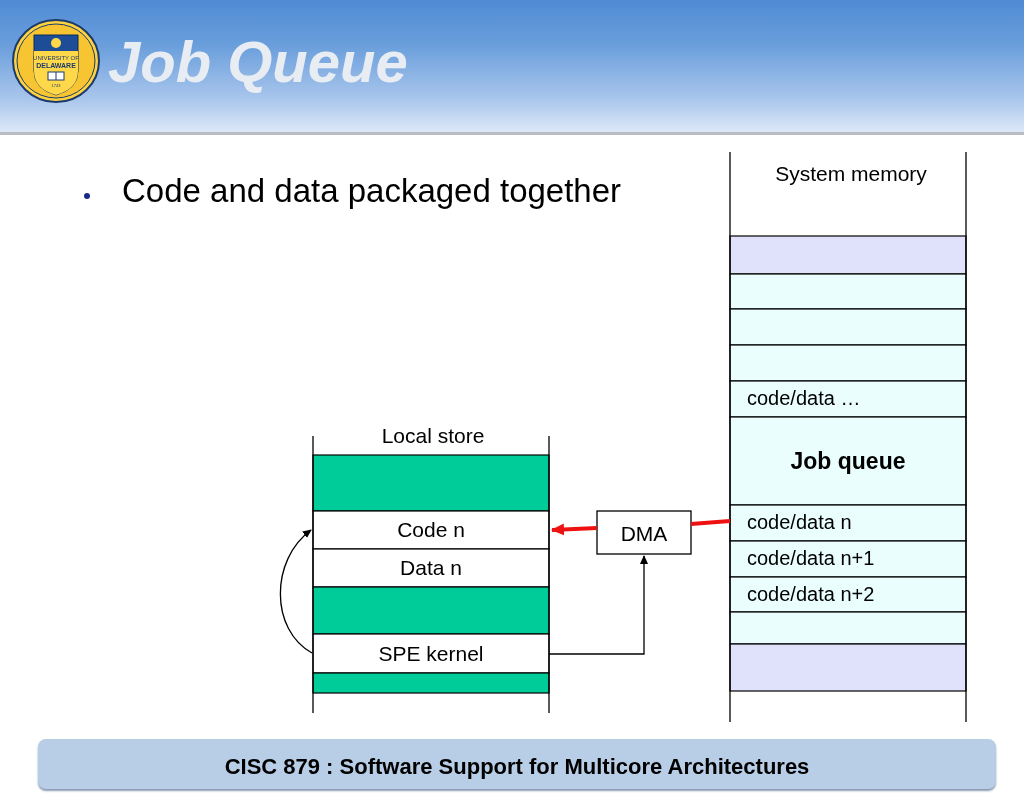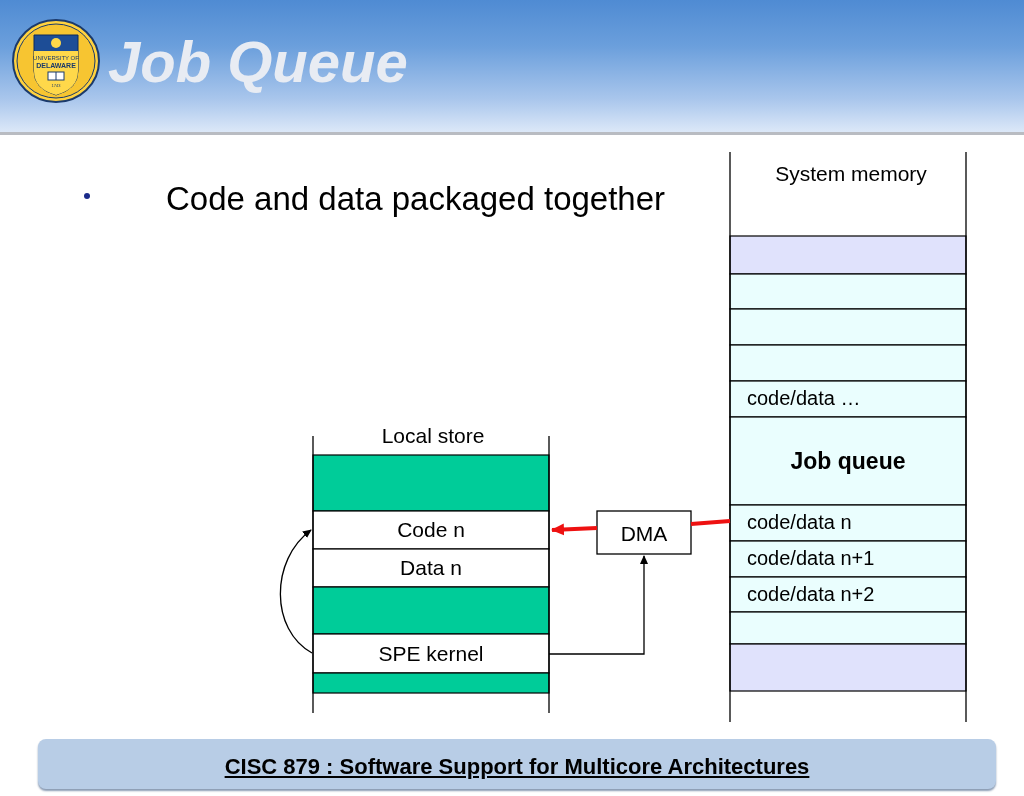--- a/index.html
+++ b/index.html
@@ -3,24 +3,24 @@
 <meta charset="utf-8">
 <style>
   html, body { margin: 0; padding: 0; }
   body { width: 1024px; height: 796px; position: relative; background: #ffffff; overflow: hidden; font-family: "Liberation Sans", sans-serif; }
   .header { position: absolute; left: 0; top: 0; width: 1024px; height: 132px;
     background: linear-gradient(to bottom, #4f8bd3 0%, #6b9fdc 35%, #a9c6ec 75%, #dce8f8 100%); }
   .header-rule { position: absolute; left: 0; top: 132px; width: 1024px; height: 3px; background: #b9bcc2; }
   .logo { position: absolute; left: 12px; top: 19px; width: 88px; height: 84px; }
   .title { position: absolute; left: 108px; top: 28px; font-size: 58px; font-weight: bold; font-style: italic; color: #e8ecf3; letter-spacing: 0px; white-space: nowrap; }
   .bullet-dot { position: absolute; left: 84px; top: 193px; width: 6px; height: 6px; border-radius: 50%; background: #1a2a8a; }
-  .bullet-text { position: absolute; left: 122px; top: 180px; font-size: 33px; color: #000; white-space: nowrap; margin-left: 44px; }
+  .bullet-text { position: absolute; left: 122px; top: 172px; font-size: 33px; color: #000; white-space: nowrap; }
   svg.diagram { position: absolute; left: 0; top: 0; }
   .footer { position: absolute; left: 38px; top: 739px; width: 958px; height: 50px; background: #b8cde6; border-radius: 8px; box-shadow: 0 2px 2px #8a9bb3; }
-  .footer-text { position: absolute; left: 0; top: 15px; width: 100%; text-align: center; font-size: 22px; font-weight: bold; color: #000; text-decoration: underline; }
+  .footer-text { position: absolute; left: 0; top: 15px; width: 100%; text-align: center; font-size: 22px; font-weight: bold; color: #000; }
   svg text { font-family: "Liberation Sans", sans-serif; }
 </style>
 </head>
 <body>
 
 <div class="header"></div>
 <div class="header-rule"></div>
 
 <svg class="logo" viewBox="0 0 88 84">
   <ellipse cx="44" cy="42" rx="43" ry="41" fill="#ffd23f" stroke="#1b3a6b" stroke-width="2"></ellipse>

